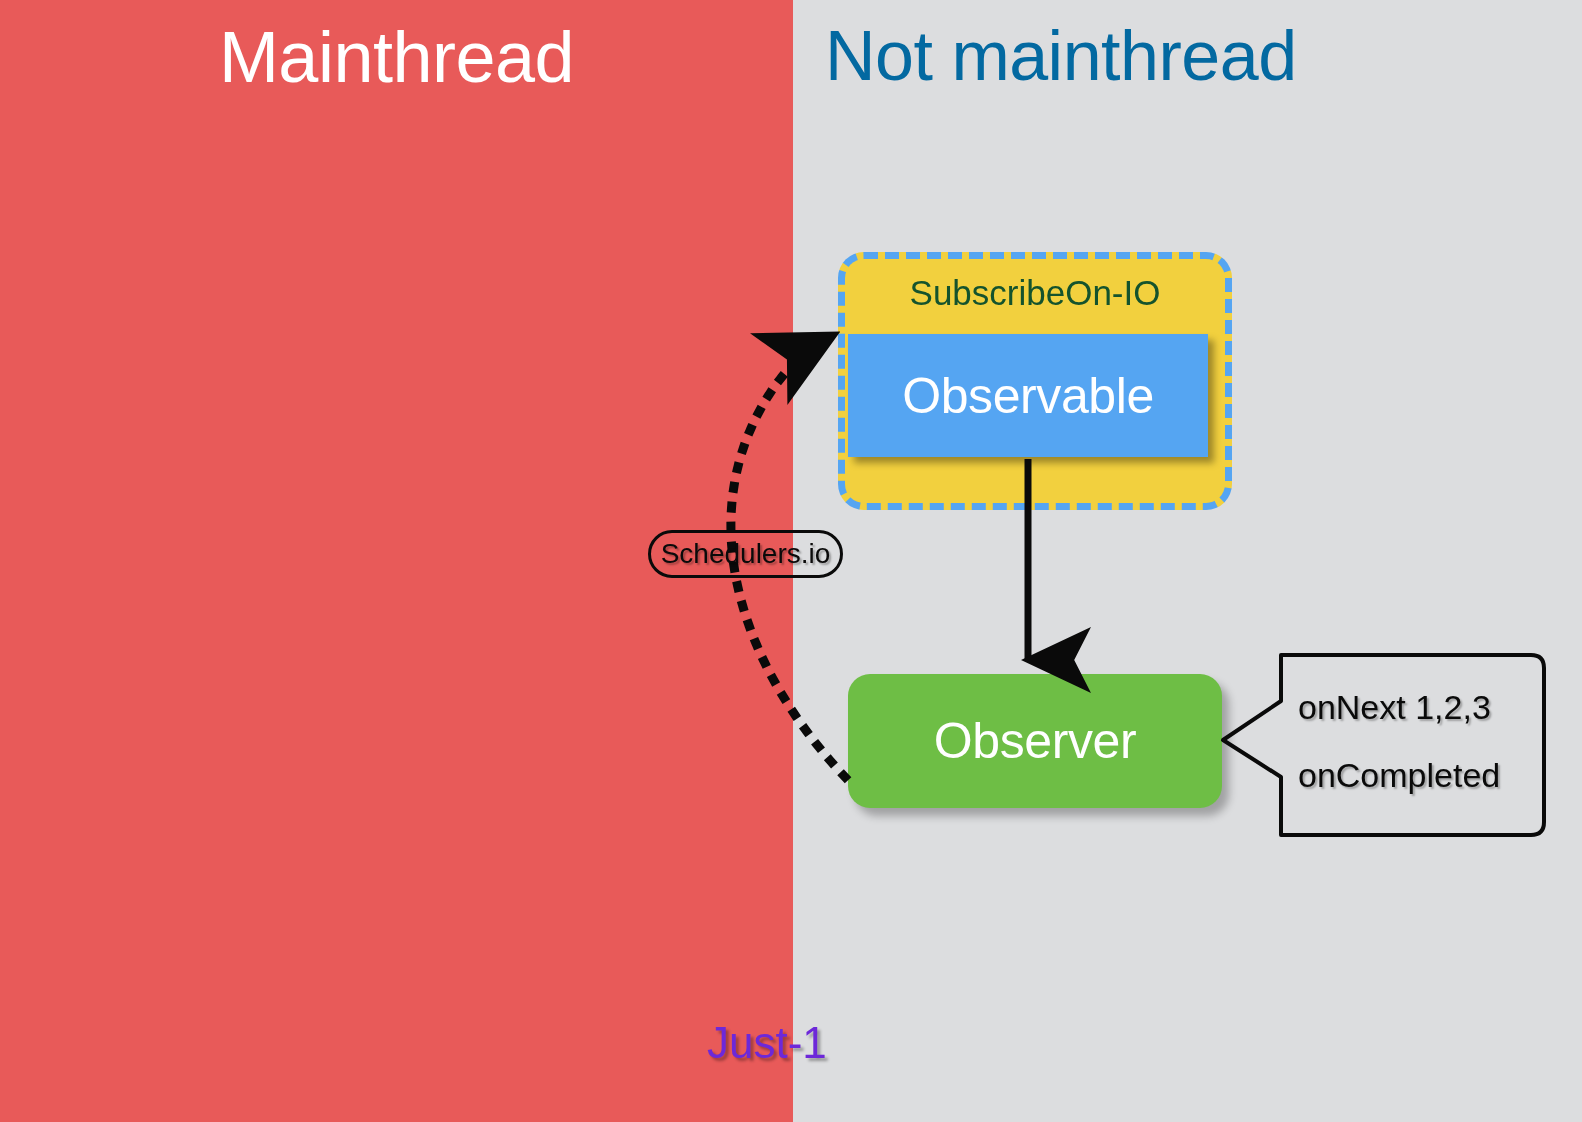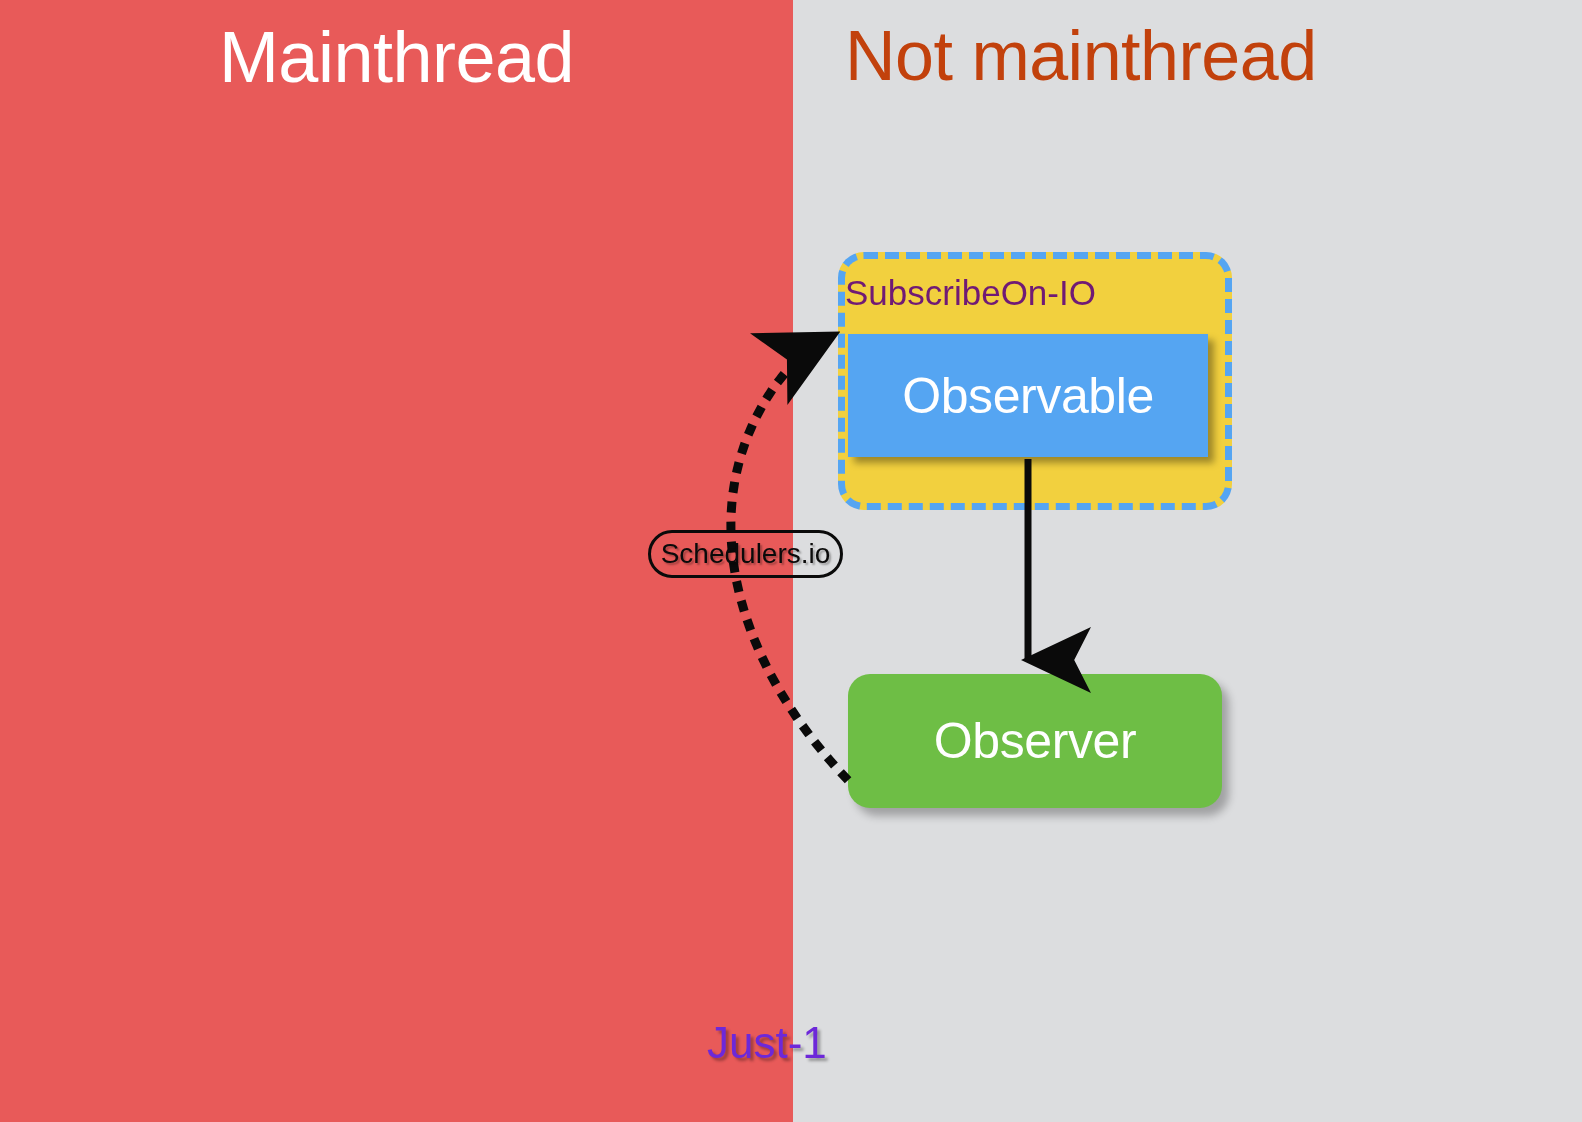--- a/index.html
+++ b/index.html
@@ -41,43 +41,43 @@
     left: 0; top: 16px;
     width: 793px;
     text-align: center;
     font-size: 72px;
     color: #ffffff;
   }
   #title-not-main {
     left: 793px; top: 16px;
     width: 789px;
     text-align: left;
-    padding-left: 52px;
+    padding-left: 32px;
     box-sizing: border-box;
     font-size: 70px;
-    color: #c2410c;
+    color: #0369a1;
   }
 
   
   #subscribe-box {
     position: absolute;
     left: 838px; top: 252px;
     width: 394px; height: 258px;
     box-sizing: border-box;
     background: #f2d03e;
     border: 7px dashed #55a5f2;
     border-radius: 26px;
   }
   #subscribe-label {
     position: absolute;
     left: 0; top: 14px;
     width: 100%;
-    text-align: left;
+    text-align: center;
     font-size: 35px;
-    color: #701a75;
+    color: #14532d;
     white-space: nowrap;
   }
 
   
   #observable-box {
     position: absolute;
     left: 848px; top: 334px;
     width: 360px; height: 123px;
     background: #55a5f2;
     box-shadow: 6px 6px 7px rgba(0,0,0,0.35);
@@ -207,20 +207,38 @@
   </div>
 
   <div id="observable-box">
     <span id="observable-label">Observable</span>
   </div>
 
   <div id="observer-box">
     <span id="observer-label">Observer</span>
   </div>
 
+  <div id="callout">
+    <svg width="330" height="196" viewBox="0 0 330 196" xmlns="http://www.w3.org/2000/svg">
+      <path d="M 61 12
+               L 311 12
+               Q 324 12 324 25
+               L 324 179
+               Q 324 192 311 192
+               L 61 192
+               L 61 134
+               L 3 97
+               L 61 58
+               Z" fill="none" stroke="#0a0a0a" stroke-width="4" stroke-linejoin="round"></path>
+    </svg>
+    <div id="callout-text">
+      <span class="callout-line">onNext  1,2,3</span>
+      <span class="callout-line">onCompleted</span>
+    </div>
+  </div>
 
   <div id="schedulers-pill">
     <span id="schedulers-label">Schedulers.io</span>
   </div>
 
   <div id="caption-inner">Just-1</div>
 
 </div>
 
 </body></html>

